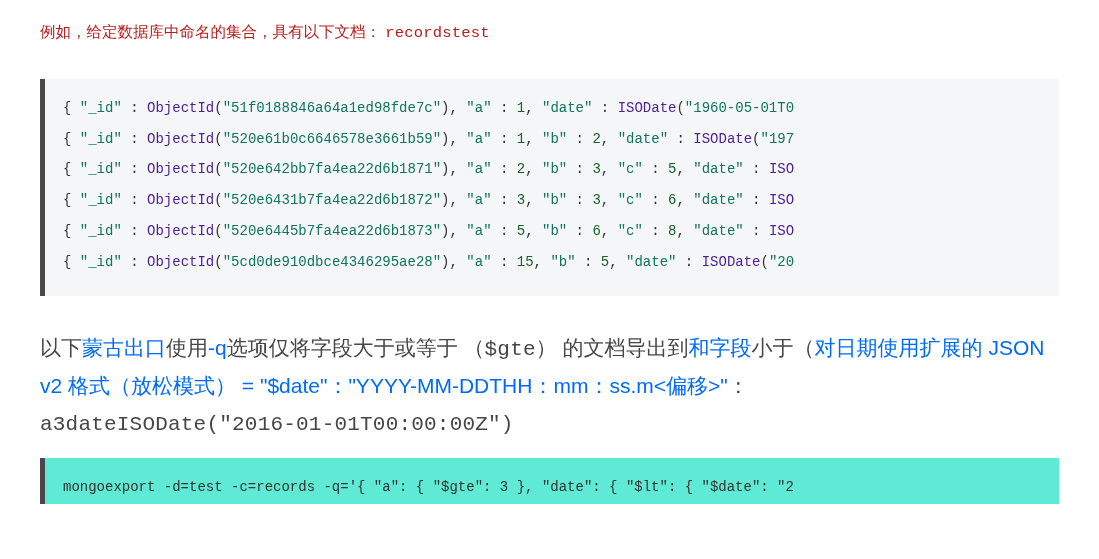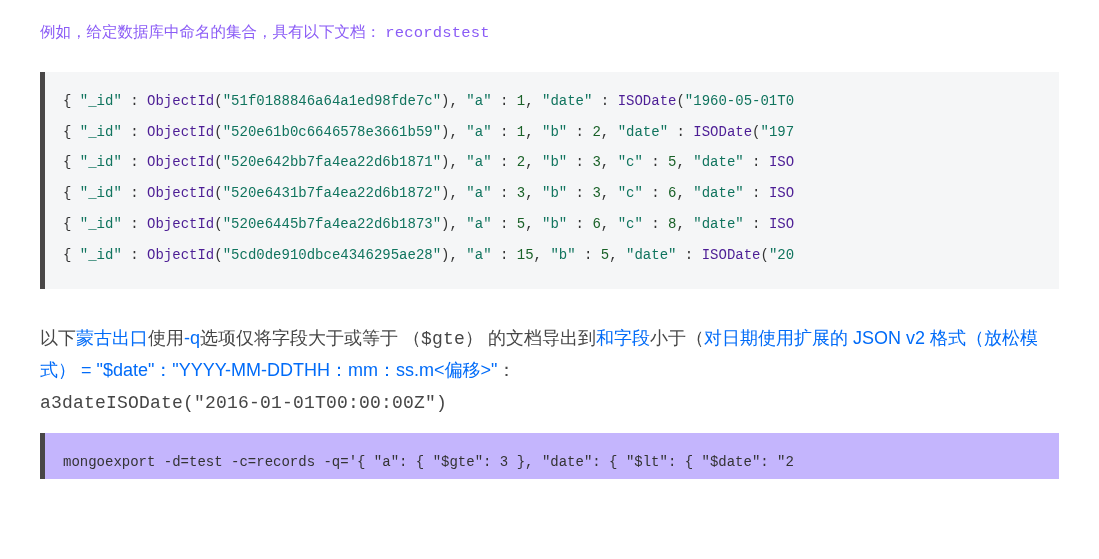--- a/index.html
+++ b/index.html
@@ -10,22 +10,22 @@
     font-family: -apple-system, BlinkMacSystemFont, "Segoe UI", "PingFang SC", "Microsoft YaHei", sans-serif;
     color: #333333;
     font-size: 15px;
     line-height: 1.6;
   }
   .page {
     width: 1099px;
     padding: 20px 40px 10px 40px;
   }
   .para {
-    margin: 0 0 26px 0;
-    color: #8b5cf6;
+    margin: 0 0 33px 0;
+    color: #b91c1c;
     font-size: 15.5px;
   }
   .mono-inline {
     font-family: "SFMono-Regular", Consolas, "Liberation Mono", Menlo, monospace;
     letter-spacing: 0.2px;
   }
   .codeblock {
     border-left: 5px solid #494747;
     background: #f5f6f7;
     padding: 14px 0 18px 18px;
@@ -41,27 +41,27 @@
   }
   .tok-brace   { color: #333333; }
   .tok-key     { color: #10745e; }   
   .tok-punct   { color: #333333; }
   .tok-fn      { color: #4c1d95; }
   .tok-str     { color: #10745e; }   
   .tok-num     { color: #196127; }
   .link        { color: #016BF8; text-decoration: none; }
   .para2 {
     color: #464646;
-    font-size: 18px;
+    font-size: 21px;
     line-height: 1.75;
     margin: 16px 0 14px 0;
   }
   .codeblock2 {
     border-left: 5px solid #494747;
-    background: #c4b5fd;
+    background: #5eead4;
     padding: 18px 0 6px 18px;
     overflow: hidden;
   }
   .codeline2 {
     font-family: "SFMono-Regular", Consolas, "Liberation Mono", Menlo, monospace;
     font-size: 14px;
     white-space: pre;
     color: #333;
   }
 </style>

